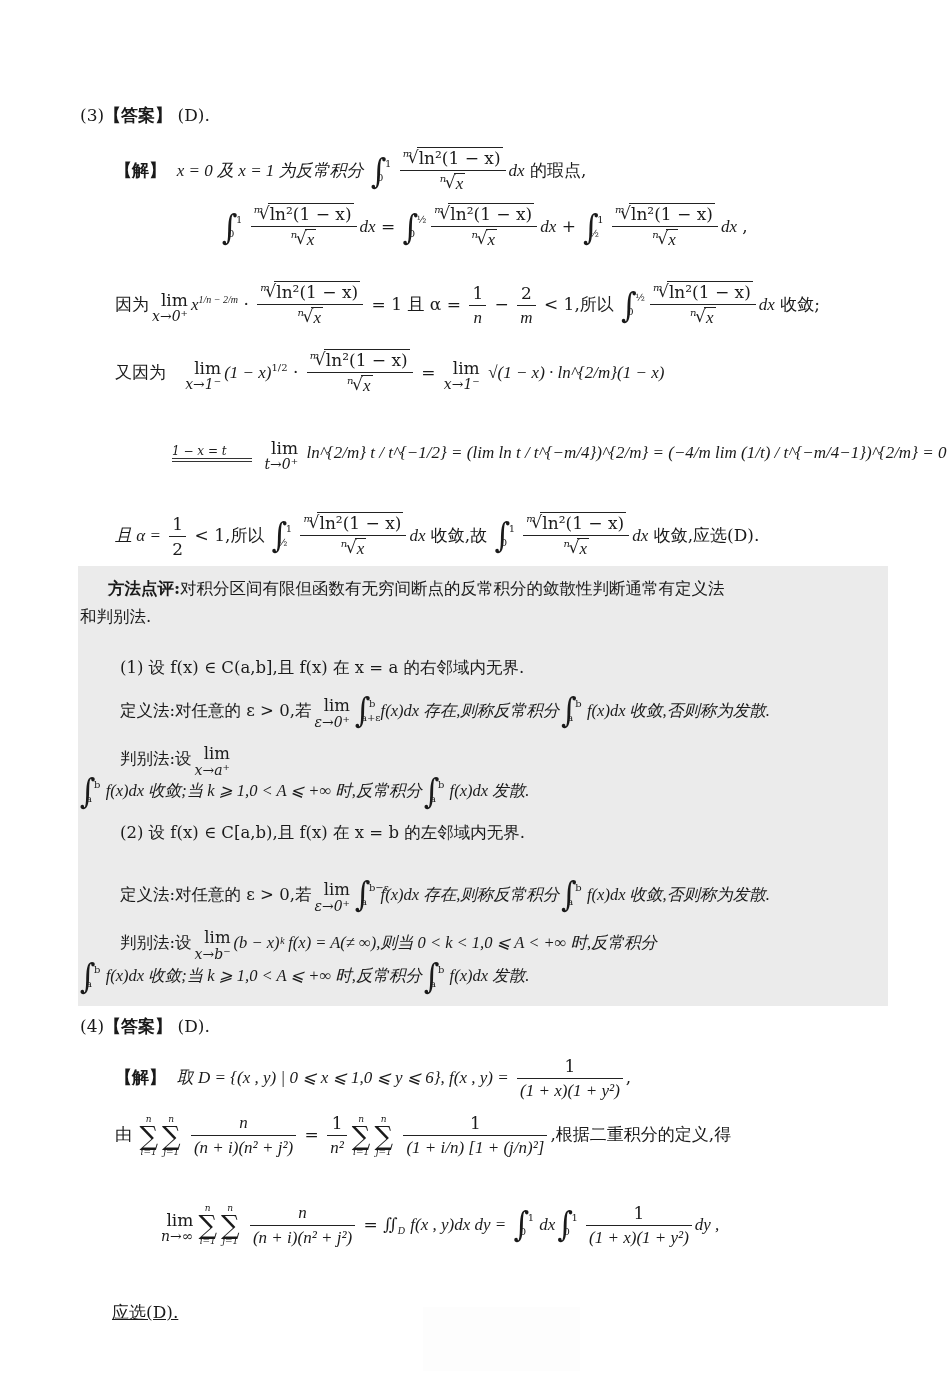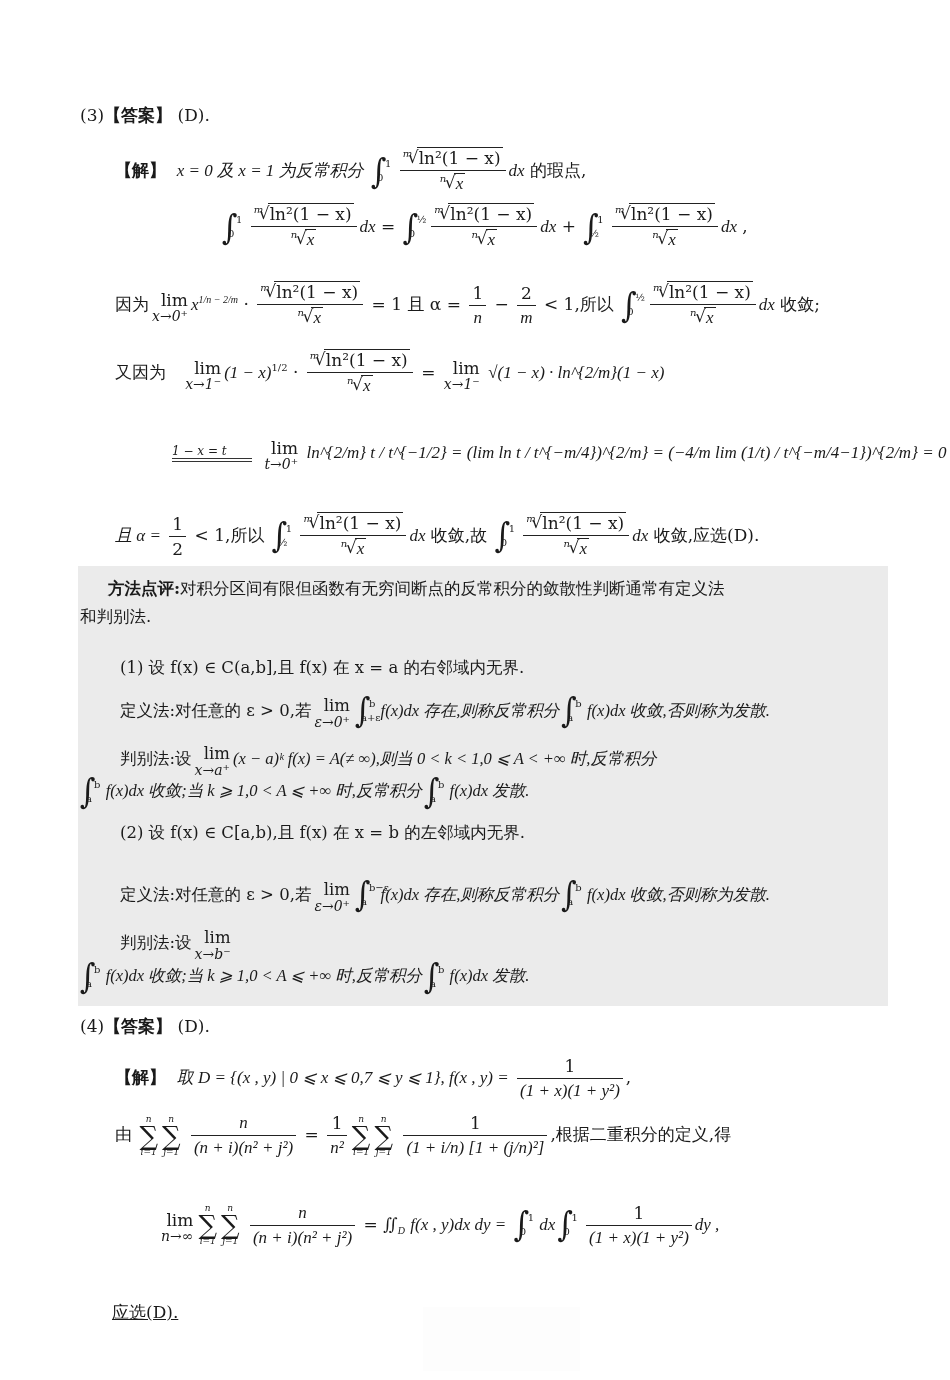--- a/index.html
+++ b/index.html
@@ -96,46 +96,46 @@
 <div class="line" style="left:80px;top:606px;font-size:16.5px;">
   <span>和判别法.</span>
 </div>
 <div class="line" style="left:120px;top:637px;font-size:16.5px;margin-top:20px;">
   <span>(1) 设 f(x) ∈ C(a,b],且 f(x) 在 x = a 的右邻域内无界.</span>
 </div>
 <div class="line" style="left:120px;top:678px;font-size:16.5px;">
   <span>定义法:对任意的 ε &gt; 0,若</span><span class="lim">lim<span class="sub">ε→0⁺</span></span><span class="int">∫<span class="up">b</span><span class="lo">a+ε</span></span><span class="i">f(x)dx 存在,则称反常积分</span><span class="int">∫<span class="up">b</span><span class="lo">a</span></span><span class="i">f(x)dx 收敛,否则称为发散.</span>
 </div>
 <div class="line" style="left:120px;top:726px;font-size:16.5px;">
-  <span>判别法:设</span><span class="lim">lim<span class="sub">x→a⁺</span></span><span class="i">(x − a)ᵏ f(x) = A(≠ ∞),则当 0 &lt; k &lt; 1,0 ⩽ A &lt; +∞ 时,反常积分</span>
+  <span>判别法:设</span><span class="lim">lim<span class="sub">x→a⁺</span></span>
 </div>
 <div class="line" style="left:78px;top:780px;font-size:16.5px;">
   <span class="int">∫<span class="up">b</span><span class="lo">a</span></span><span class="i">f(x)dx 收敛;当 k ⩾ 1,0 &lt; A ⩽ +∞ 时,反常积分</span><span class="int">∫<span class="up">b</span><span class="lo">a</span></span><span class="i">f(x)dx 发散.</span>
 </div>
 <div class="line" style="left:120px;top:822px;font-size:16.5px;">
   <span>(2) 设 f(x) ∈ C[a,b),且 f(x) 在 x = b 的左邻域内无界.</span>
 </div>
 <div class="line" style="left:120px;top:862px;font-size:16.5px;">
   <span>定义法:对任意的 ε &gt; 0,若</span><span class="lim">lim<span class="sub">ε→0⁺</span></span><span class="int">∫<span class="up">b−ε</span><span class="lo">a</span></span><span class="i">f(x)dx 存在,则称反常积分</span><span class="int">∫<span class="up">b</span><span class="lo">a</span></span><span class="i">f(x)dx 收敛,否则称为发散.</span>
 </div>
 <div class="line" style="left:120px;top:910px;font-size:16.5px;">
-  <span>判别法:设</span><span class="lim">lim<span class="sub">x→b⁻</span></span>
+  <span>判别法:设</span><span class="lim">lim<span class="sub">x→b⁻</span></span><span class="i">(b − x)ᵏ f(x) = A(≠ ∞),则当 0 &lt; k &lt; 1,0 ⩽ A &lt; +∞ 时,反常积分</span>
 </div>
 <div class="line" style="left:78px;top:965px;font-size:16.5px;">
   <span class="int">∫<span class="up">b</span><span class="lo">a</span></span><span class="i">f(x)dx 收敛;当 k ⩾ 1,0 &lt; A ⩽ +∞ 时,反常积分</span><span class="int">∫<span class="up">b</span><span class="lo">a</span></span><span class="i">f(x)dx 发散.</span>
 </div>
 
 <div class="line" style="left:80px;top:1015px;">
   <span>(4)</span><span class="b">【答案】</span>
   <span>(D).</span>
 </div>
 
 <div class="line" style="left:115px;top:1055px;">
   <span class="b">【解】</span>&nbsp;
-  <span class="i">取 D = {(x , y) | 0 ⩽ x ⩽ 0,7 ⩽ y ⩽ 1},  f(x , y) =</span>
+  <span class="i">取 D = {(x , y) | 0 ⩽ x ⩽ 1,0 ⩽ y ⩽ 6},  f(x , y) =</span>
   <span class="frac"><span class="num">1</span><span class="den i">(1 + x)(1 + y²)</span></span><span>,</span>
 </div>
 
 <div class="line" style="left:115px;top:1112px;">
   <span>由</span>
   <span class="sum"><span class="t">n</span><span class="s">∑</span><span class="t">i=1</span></span><span class="sum"><span class="t">n</span><span class="s">∑</span><span class="t">j=1</span></span>
   <span class="frac"><span class="num i">n</span><span class="den i">(n + i)(n² + j²)</span></span>
   <span>=</span>
   <span class="frac"><span class="num">1</span><span class="den i">n²</span></span><span class="sum"><span class="t">n</span><span class="s">∑</span><span class="t">i=1</span></span><span class="sum"><span class="t">n</span><span class="s">∑</span><span class="t">j=1</span></span>
   <span class="frac"><span class="num">1</span><span class="den i">(1 + i/n) [1 + (j/n)²]</span></span><span>,根据二重积分的定义,得</span>

